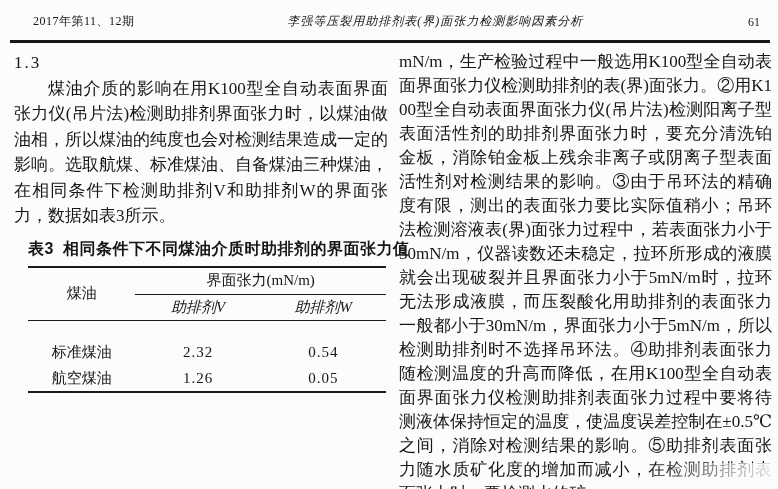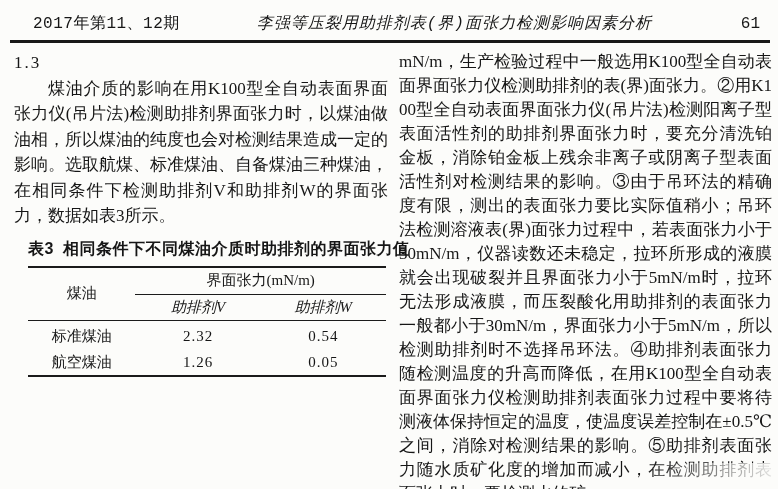--- a/index.html
+++ b/index.html
@@ -8,22 +8,22 @@
     background: #fcfcfa;
     color: #161616;
     font-family: "Liberation Serif", "DejaVu Serif", serif;
     position: relative;
   }
   .page { position: absolute; inset: 0; }
 
   
   .running-head {
     position: absolute; top: 13px; left: 33px; right: 18px;
-    display: flex; align-items: center;
-    font-size: 16px; white-space: nowrap; font-family: Liberation Mono, monospace;
+    display: flex; align-items: flex-end;
+    font-size: 12px; white-space: nowrap;
   }
   .rh-issue { letter-spacing: 0.5px; }
   .rh-center { flex: 1; display: flex; justify-content: center; font-style: italic; letter-spacing: 1px; }
   .rh-page { margin-left: 12px; }
   .head-rule {
     position: absolute; top: 40px; left: 10px; right: 8px;
     border-top: 3px solid #181818; height: 0;
   }
 
   
@@ -51,21 +51,21 @@
   table {
     width: 100%; border-collapse: collapse;
     border-top: 2.5px solid #1b1b1b;
     border-bottom: 2.5px solid #1b1b1b;
     font-size: 15px;
   }
   th, td { font-weight: normal; text-align: center; padding: 0; height: 20px; }
   .th-kerosene { border-bottom: 1.7px solid #1b1b1b; }
   .th-spanner  { border-bottom: 1.2px solid #1b1b1b; height: 22px; }
   .th-sub      { border-bottom: 1.7px solid #1b1b1b; height: 21px; font-style: italic; }
-  tbody tr:first-child td { padding-top: 3px; }
+  tbody tr:first-child td { padding-top: 19px; }
   td.num { letter-spacing: 1px; }
 
   
   .scan-fade {
     position: absolute; right: 0; bottom: 0; width: 130px; height: 26px;
     background: linear-gradient(to right, rgba(252,252,250,0), rgba(252,252,250,0.92));
     pointer-events: none;
   }
 </style>
 </head>

